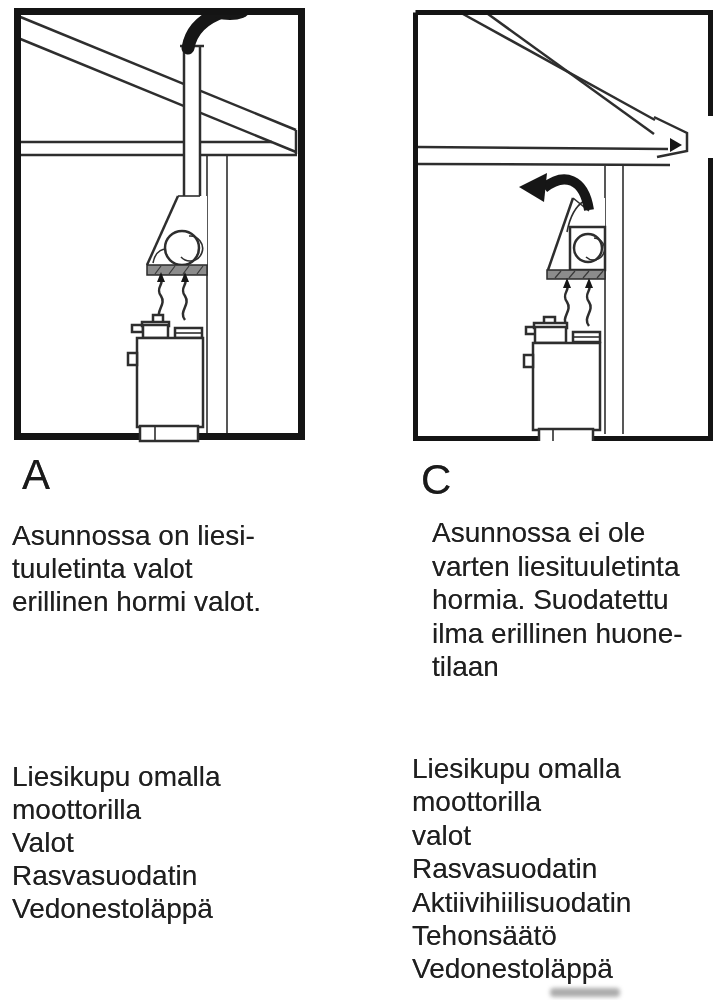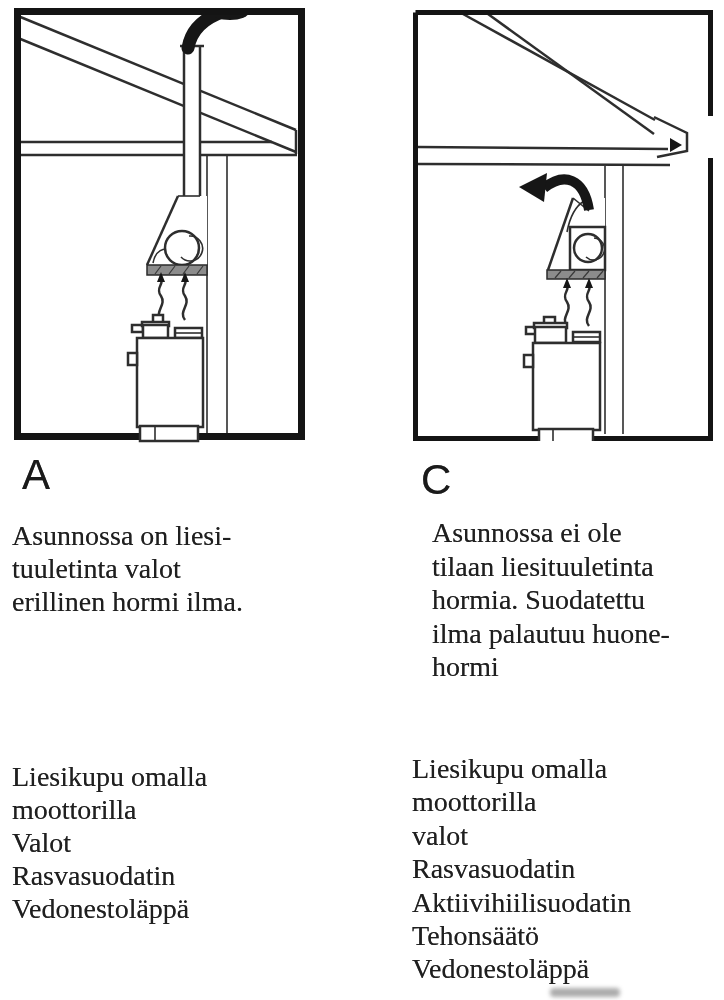--- a/index.html
+++ b/index.html
@@ -16,21 +16,21 @@
   svg .ln{stroke:#2e2e2e;fill:none;stroke-width:2.5;stroke-linecap:butt;}
   svg .thin{stroke-width:1.6;}
   svg .paper{fill:#ffffff;stroke:none;}
   svg .outlined{fill:#ffffff;stroke:#2e2e2e;stroke-width:2.5;}
   svg .frame{fill:none;stroke:#141414;}
   svg .ink{fill:#161616;stroke:none;}
   svg .plate{fill:#8c8c8c;stroke:#2a2a2a;stroke-width:1.5;}
   svg .hatch{stroke:#3a3a3a;stroke-width:1.2;fill:none;}
   
   .panel-label{font-size:42px;line-height:1;color:#1a1a1a;text-shadow:0 0 .6px rgba(45,45,45,.75);}
-  .para{font-size:28px;line-height:33px;color:#1f1f1f;text-shadow:0 0 .6px rgba(45,45,45,.7);font-family:Liberation Serif, serif;}
+  .para{font-size:28px;line-height:33px;color:#1f1f1f;text-shadow:0 0 .6px rgba(45,45,45,.7);}
   .para div{white-space:nowrap;}
   #label-a{left:22px;top:454px;}
   #para-a{left:12px;top:519px;}
   #features-a{left:12px;top:760px;line-height:33px;}
   #label-c{left:421px;top:459px;}
   #para-c{left:432px;top:516px;line-height:33.5px;}
   #features-c{left:412px;top:752px;line-height:33.4px;}
   #diagram-a{left:14px;top:8px;}
   #diagram-c{left:413px;top:10px;}
   #scan-artifact{
@@ -168,31 +168,31 @@
     <rect class="outlined" x="126" y="419" width="54" height="14" stroke-width="2"></rect>
     <line class="ln thin" x1="140" y1="419" x2="140" y2="433"></line>
   </g>
 </svg>
 
 <div id="label-a" class="abs panel-label">A</div>
 
 <div id="para-a" class="abs para">
   <div>Asunnossa on liesi-</div>
   <div>tuuletinta valot</div>
-  <div>erillinen hormi ilma.</div>
+  <div>erillinen hormi valot.</div>
 </div>
 
 <div id="label-c" class="abs panel-label">C</div>
 
 <div id="para-c" class="abs para">
   <div>Asunnossa ei ole</div>
-  <div>tilaan liesituuletinta</div>
+  <div>varten liesituuletinta</div>
   <div>hormia. Suodatettu</div>
-  <div>ilma palautuu huone-</div>
-  <div>hormi</div>
+  <div>ilma erillinen huone-</div>
+  <div>tilaan</div>
 </div>
 
 <div id="features-a" class="abs para">
   <div>Liesikupu omalla</div>
   <div>moottorilla</div>
   <div>Valot</div>
   <div>Rasvasuodatin</div>
   <div>Vedonestoläppä</div>
 </div>
 

